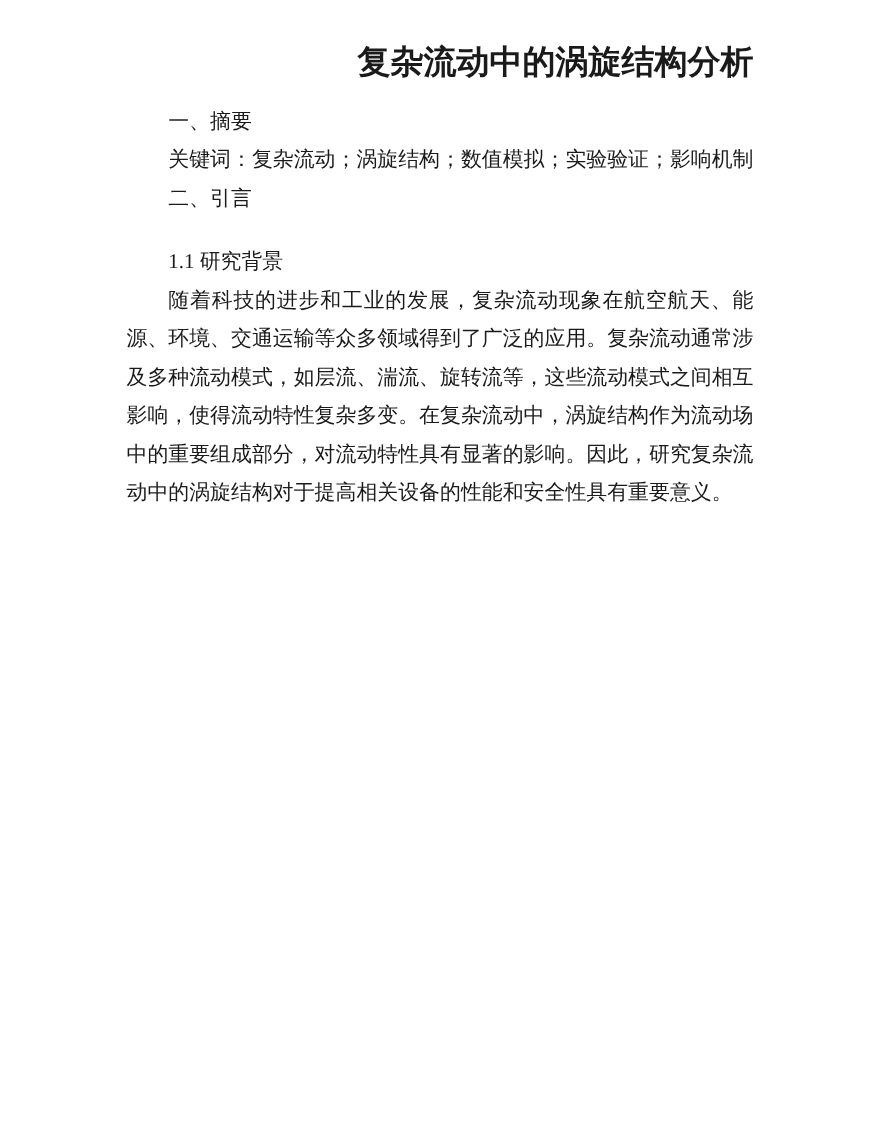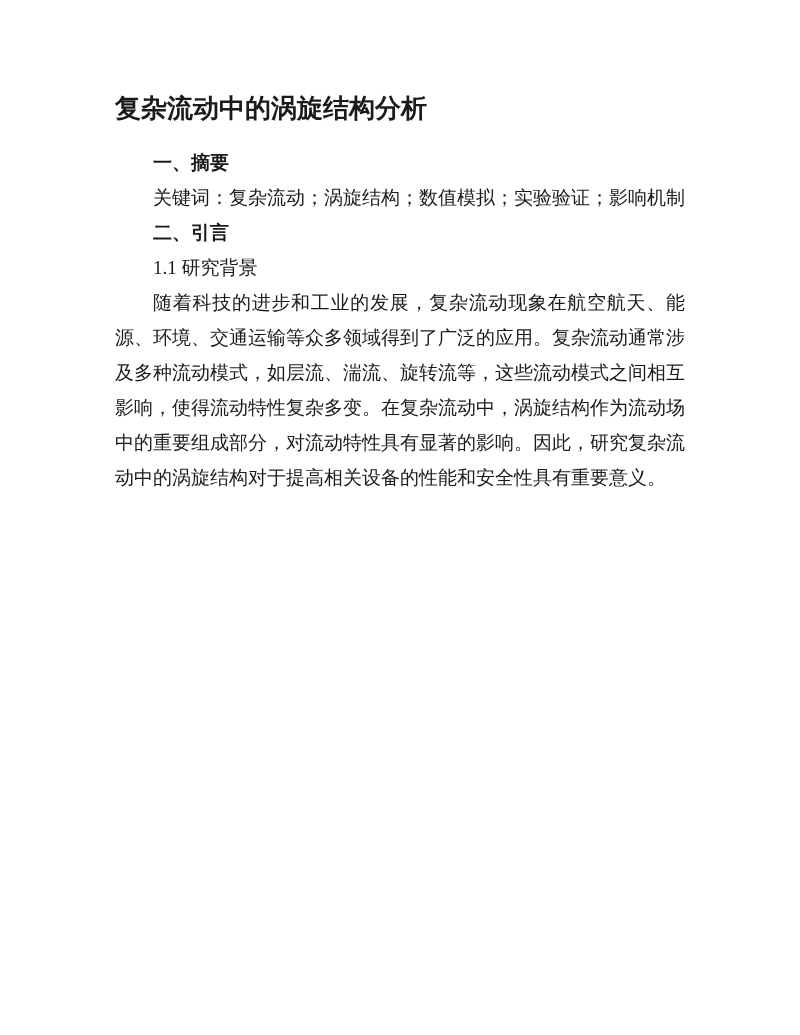--- a/index.html
+++ b/index.html
@@ -17,39 +17,40 @@
     .page {
       box-sizing: border-box;
       width: 800px;
       height: 1035px;
       background: #ffffff;
       padding: 0 115px;
       font-family: "Liberation Serif", "DejaVu Serif", serif;
       color: #1a1a1a;
     }
     .doc-title {
-      margin: 88px 0 15px 0;
-      font-size: 26px;
+      margin: 36px 0 15px 0;
+      font-size: 30px;
       line-height: 42px;
       font-weight: bold;
-      text-align: left;
+      text-align: right;
       white-space: nowrap;
     }
     .line {
       margin: 0;
       font-size: 19px;
       line-height: 35px;
       font-weight: normal;
     }
     .heading {
-      font-weight: bold;
+      font-weight: normal;
       text-indent: 2em;
     }
     .subheading {
       text-indent: 2em;
+      margin-top: 23px;
     }
     .para {
       text-indent: 2em;
       text-align: justify;
       text-justify: inter-ideograph;
     }
   </style>
 </head>
 <body>
 

